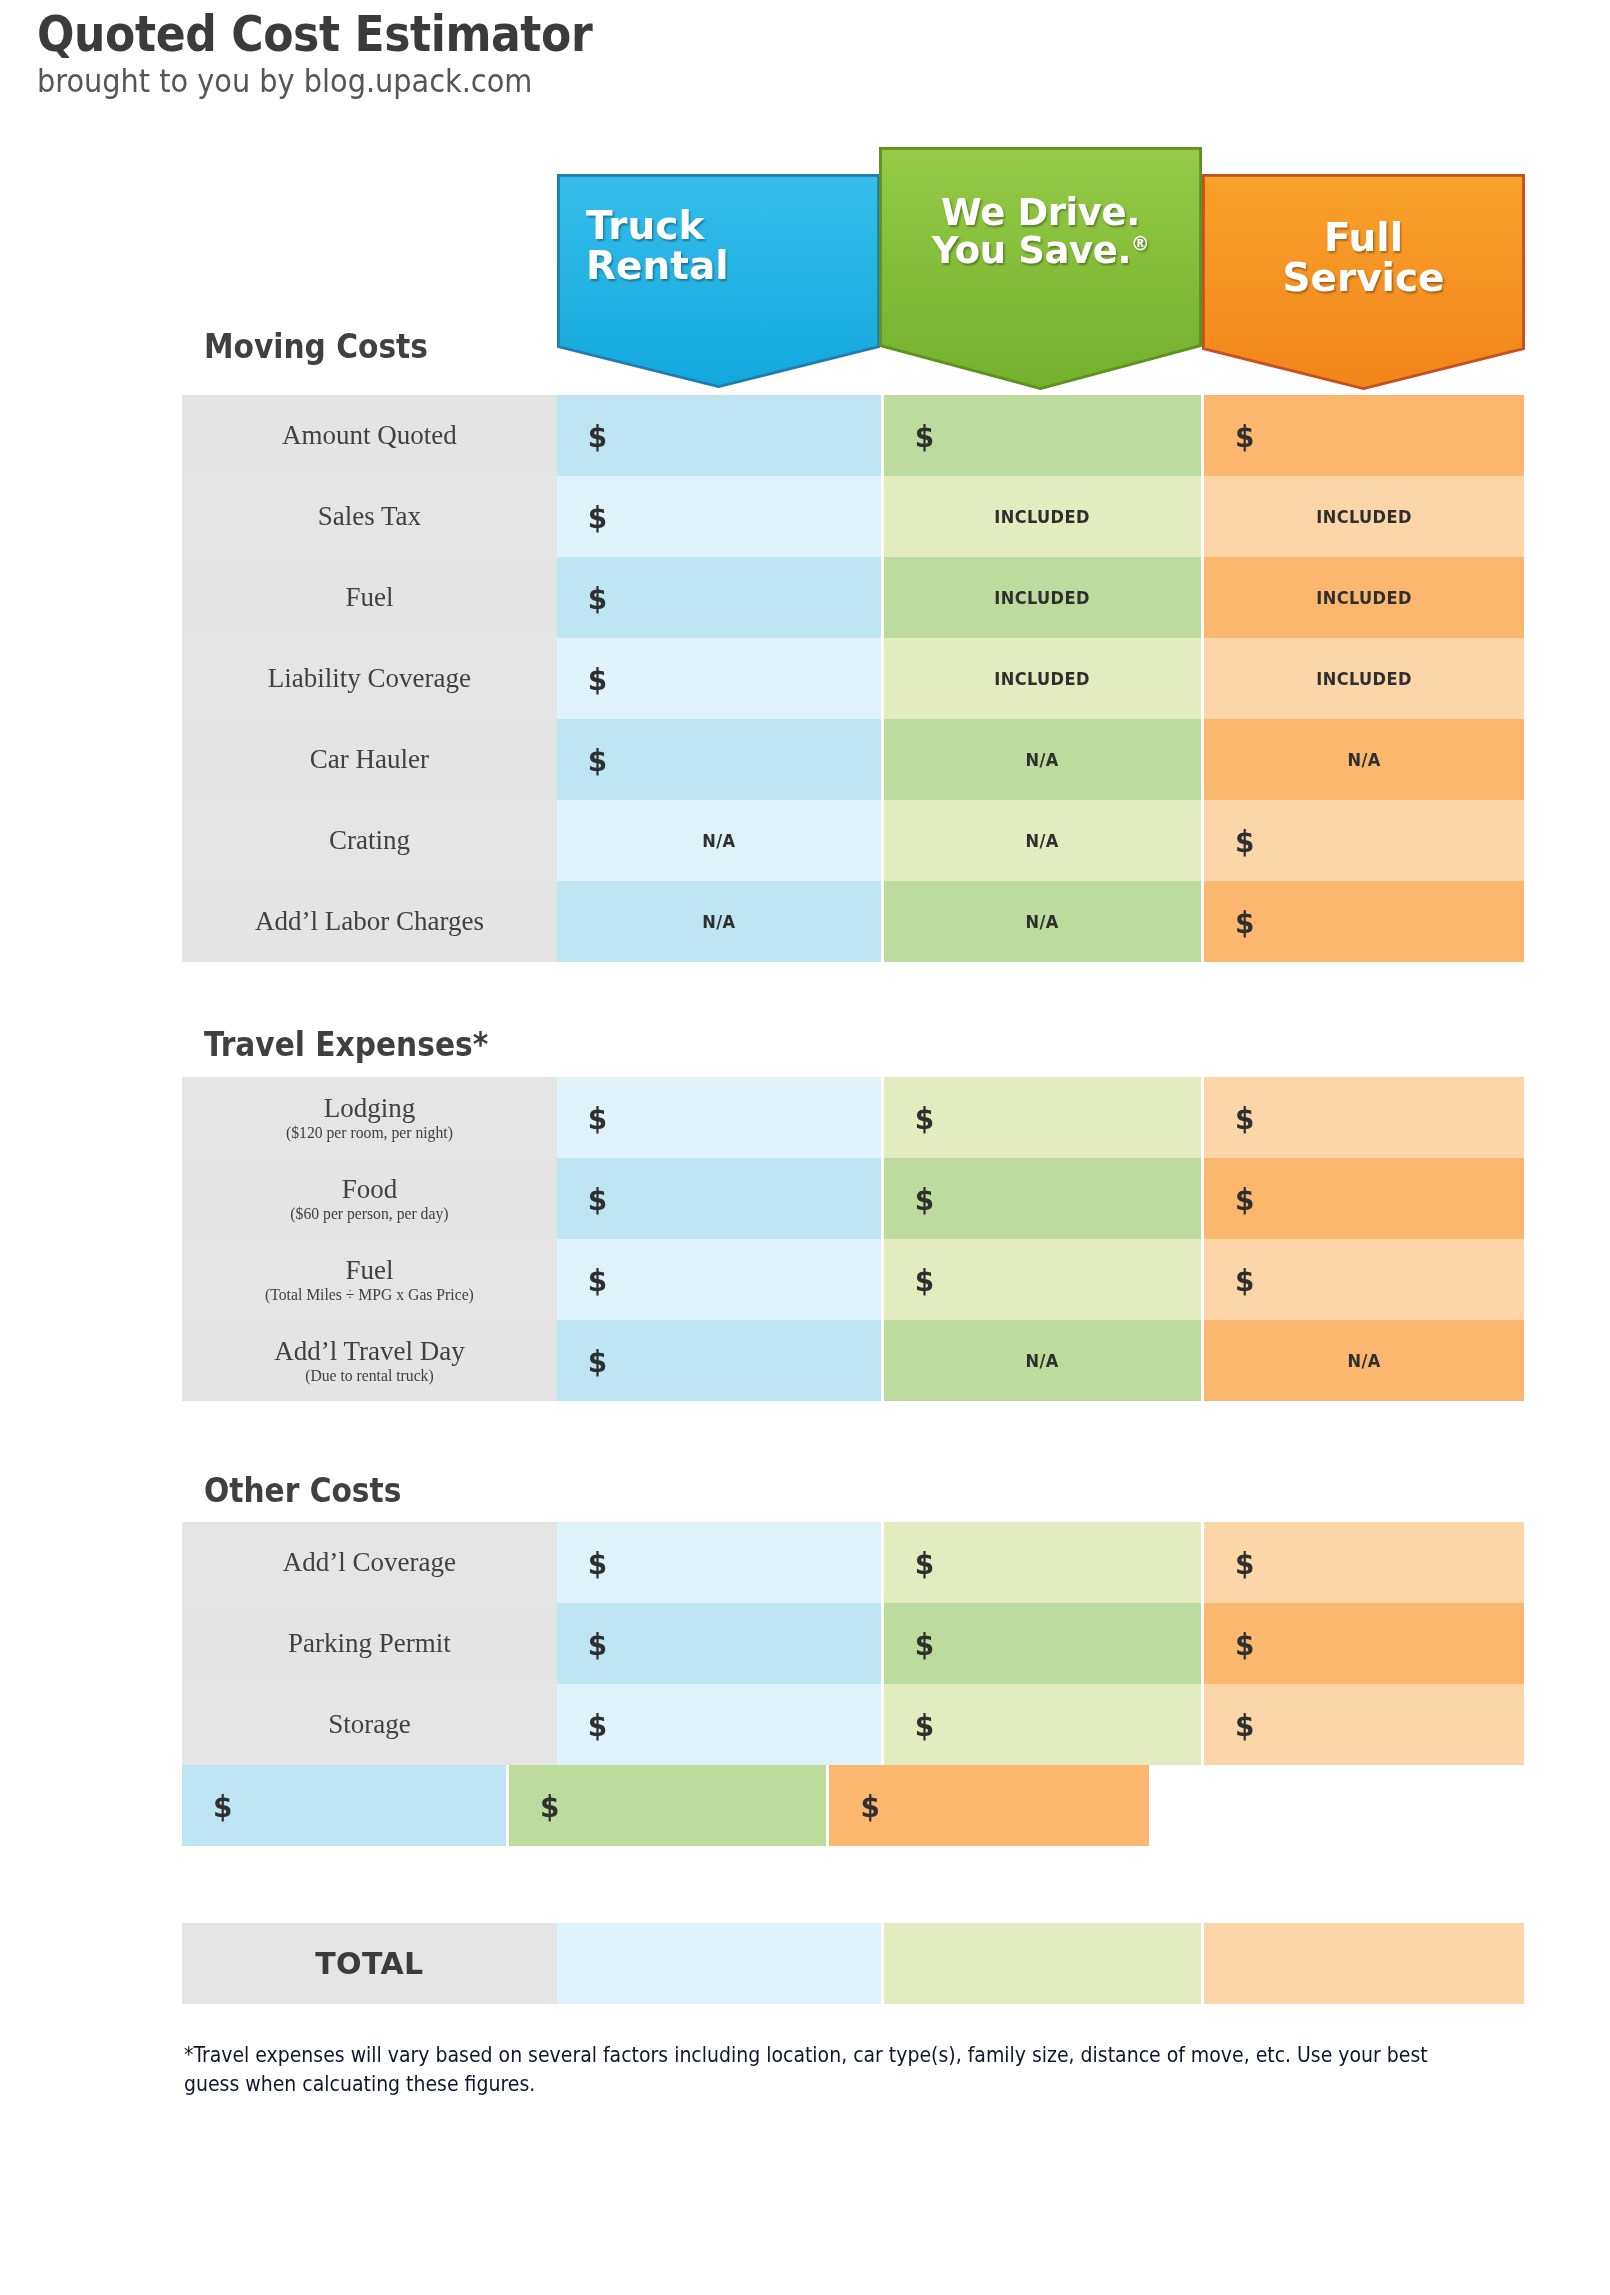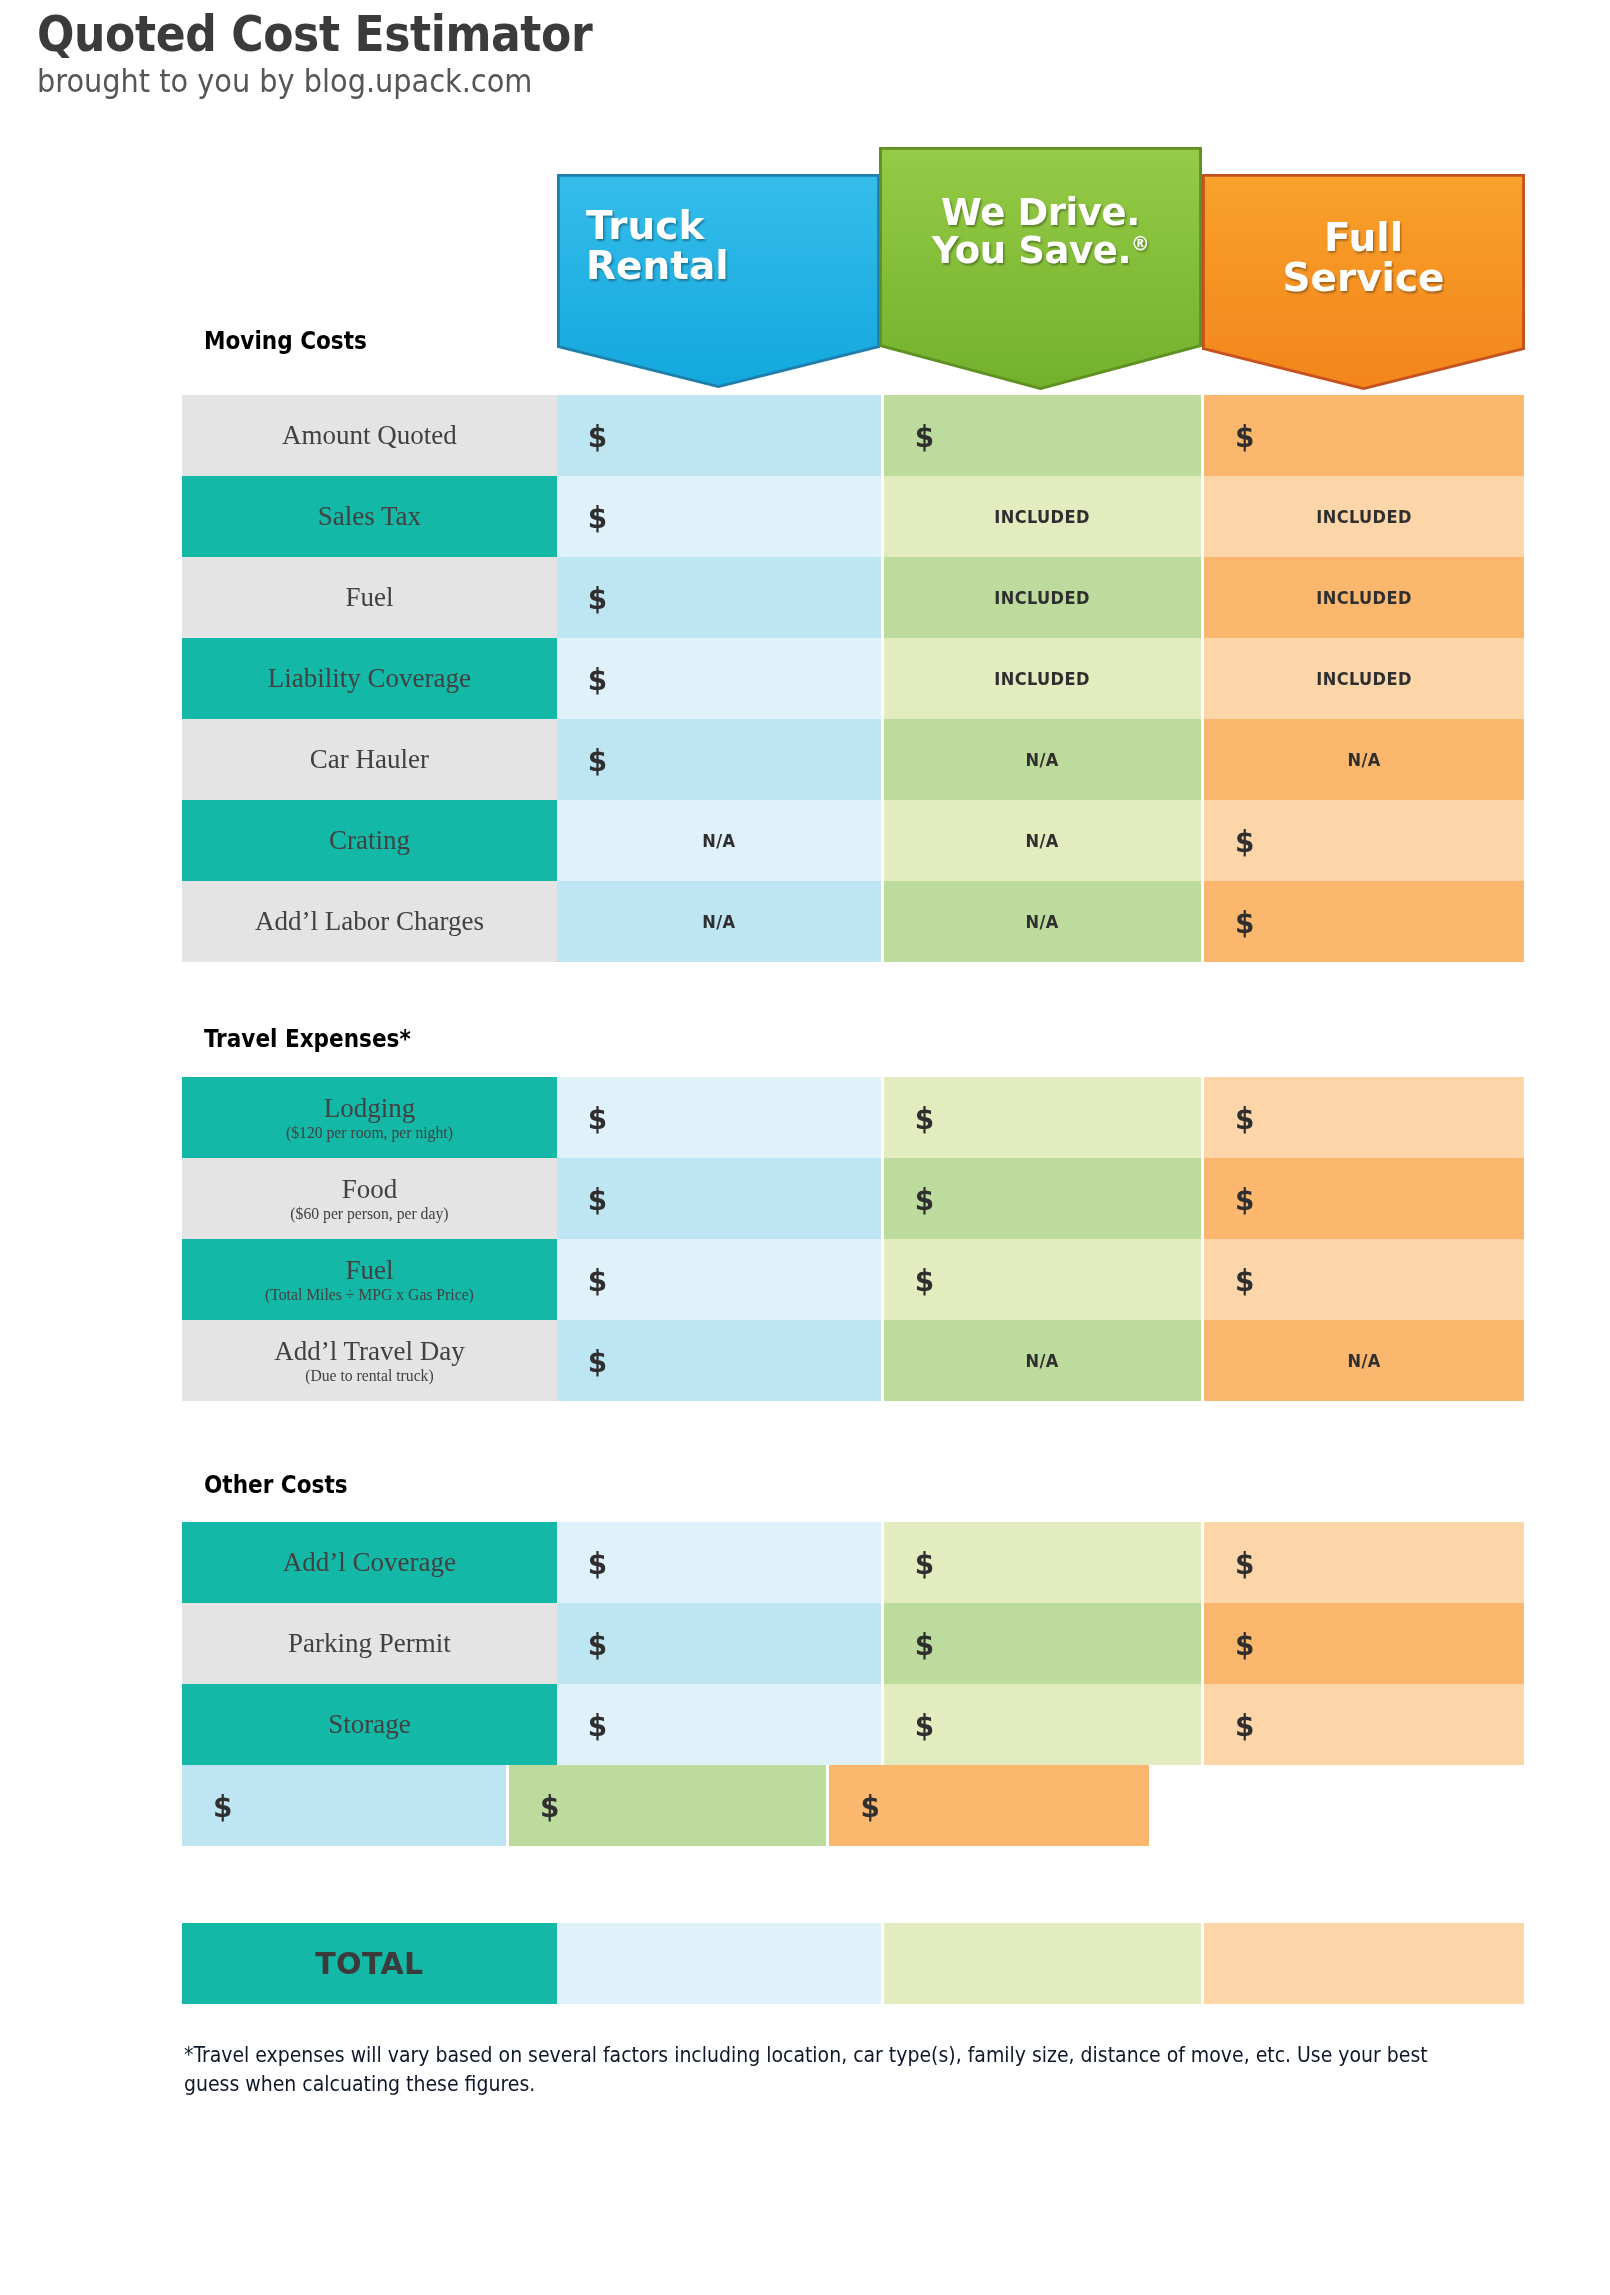--- a/index.html
+++ b/index.html
@@ -50,21 +50,21 @@
   #banner-wdys .blabel{font-size:37px;padding-top:37px;letter-spacing:-0.4px;margin-top:10px;}
   #banner-wdys .reg{font-size:18.6px;vertical-align:super;line-height:0;}
 
   #banner-full{left:1202px;top:174px;width:323px;height:216px;z-index:6;}
   #banner-full .blabel{font-size:39px;padding-top:44px;}
 
   
   .section-title{
     position:absolute;
     font-family:"DejaVu Sans Condensed","Liberation Sans Narrow","Liberation Sans",sans-serif;
-    font-weight:bold;font-size:24px;color:#000000;
+    font-weight:bold;font-size:33px;color:#404040;
     white-space:nowrap;z-index:4;text-align:right;
   }
   #title-moving{left:204px;top:327px;}
   #title-travel{left:204px;top:1025px;}
   #title-other{left:204px;top:1471px;}
 
   
   .tbl{position:absolute;z-index:2;}
   .trow{display:flex;width:1342px;height:81px;}
   .cell{
@@ -96,21 +96,21 @@
     font-size:31px;font-weight:bold;
   }
   .v-text{
     width:100%;box-sizing:border-box;
     text-align:center;
     font-size:18px;font-weight:bold;letter-spacing:0.4px;
   }
 
   
   .lab-dark{background:#e4e4e4;}
-  .lab-light{background:#14b8a6;}
+  .lab-light{background:#e5e5e5;}
   
   .blu-dark{background:#bde5f2;}
   .blu-light{background:#dff1f9;}
   
   .grn-dark{background:#bddb9c;}
   .grn-light{background:#e3ecbf;}
   
   .org-dark{background:#fab76d;}
   .org-light{background:#fcd6a9;}
 

